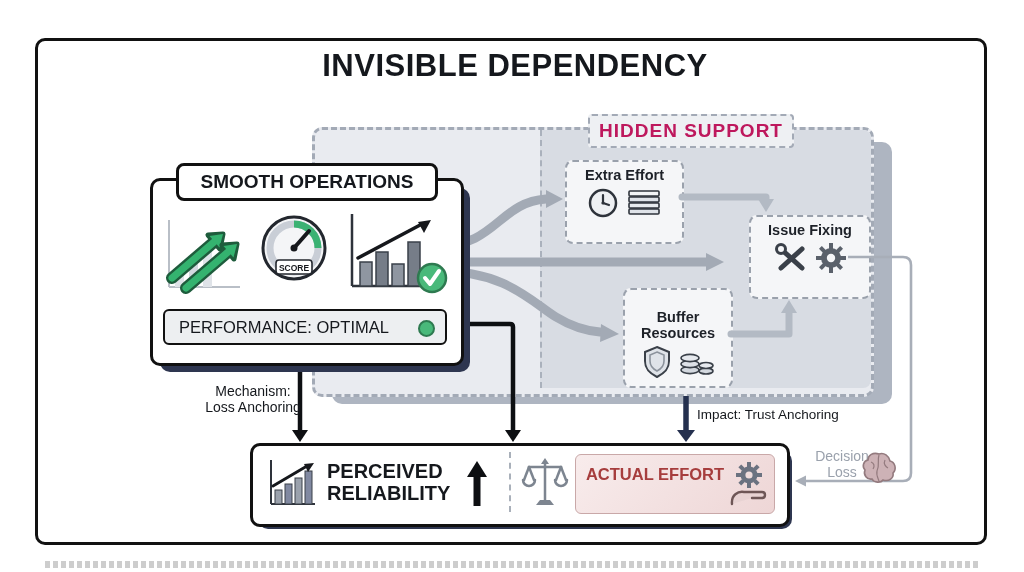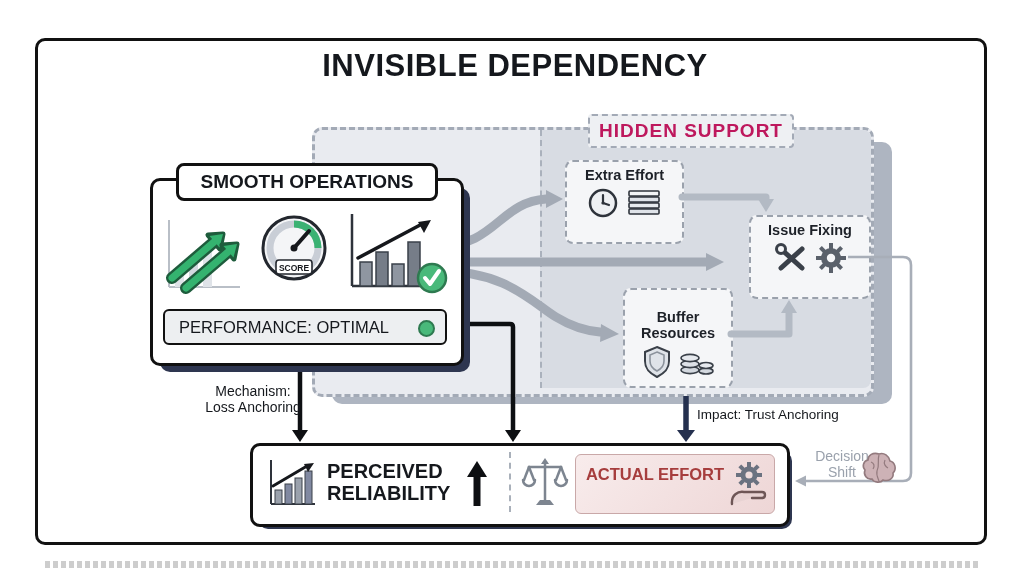--- a/index.html
+++ b/index.html
@@ -219,21 +219,21 @@
     <span class="perf-dot"></span>
   </div>
 
   <div class="abs mechanism">
     <div>Mechanism:</div>
     <div>Loss Anchoring</div>
   </div>
   <div class="abs impact">Impact: Trust Anchoring</div>
   <div class="abs decision">
     <div>Decision</div>
-    <div>Shift</div>
+    <div>Loss</div>
   </div>
   <span class="abs" style="left:860px;top:451px;">
     <svg width="38" height="34" viewBox="0 0 38 34">
       <path d="M19 3 C13 1 8 4 8 9 C3 10 2 16 5 19 C3 24 7 29 12 28 C14 32 21 32 23 29 C29 31 34 27 33 22 C37 18 35 11 30 10 C29 5 24 1 19 3 Z" fill="#cdb2b6" stroke="#937a7e" stroke-width="1.6"></path>
       <path d="M19 4 C17 10 20 14 17 20 C16 24 18 27 19 30" stroke="#937a7e" stroke-width="1.2" fill="none"></path>
       <path d="M11 11 C14 12 15 15 13 18 M25 9 C23 13 26 16 28 17" stroke="#937a7e" stroke-width="1.2" fill="none"></path>
     </svg>
   </span>
 
   <div class="abs bot-shadow"></div>

